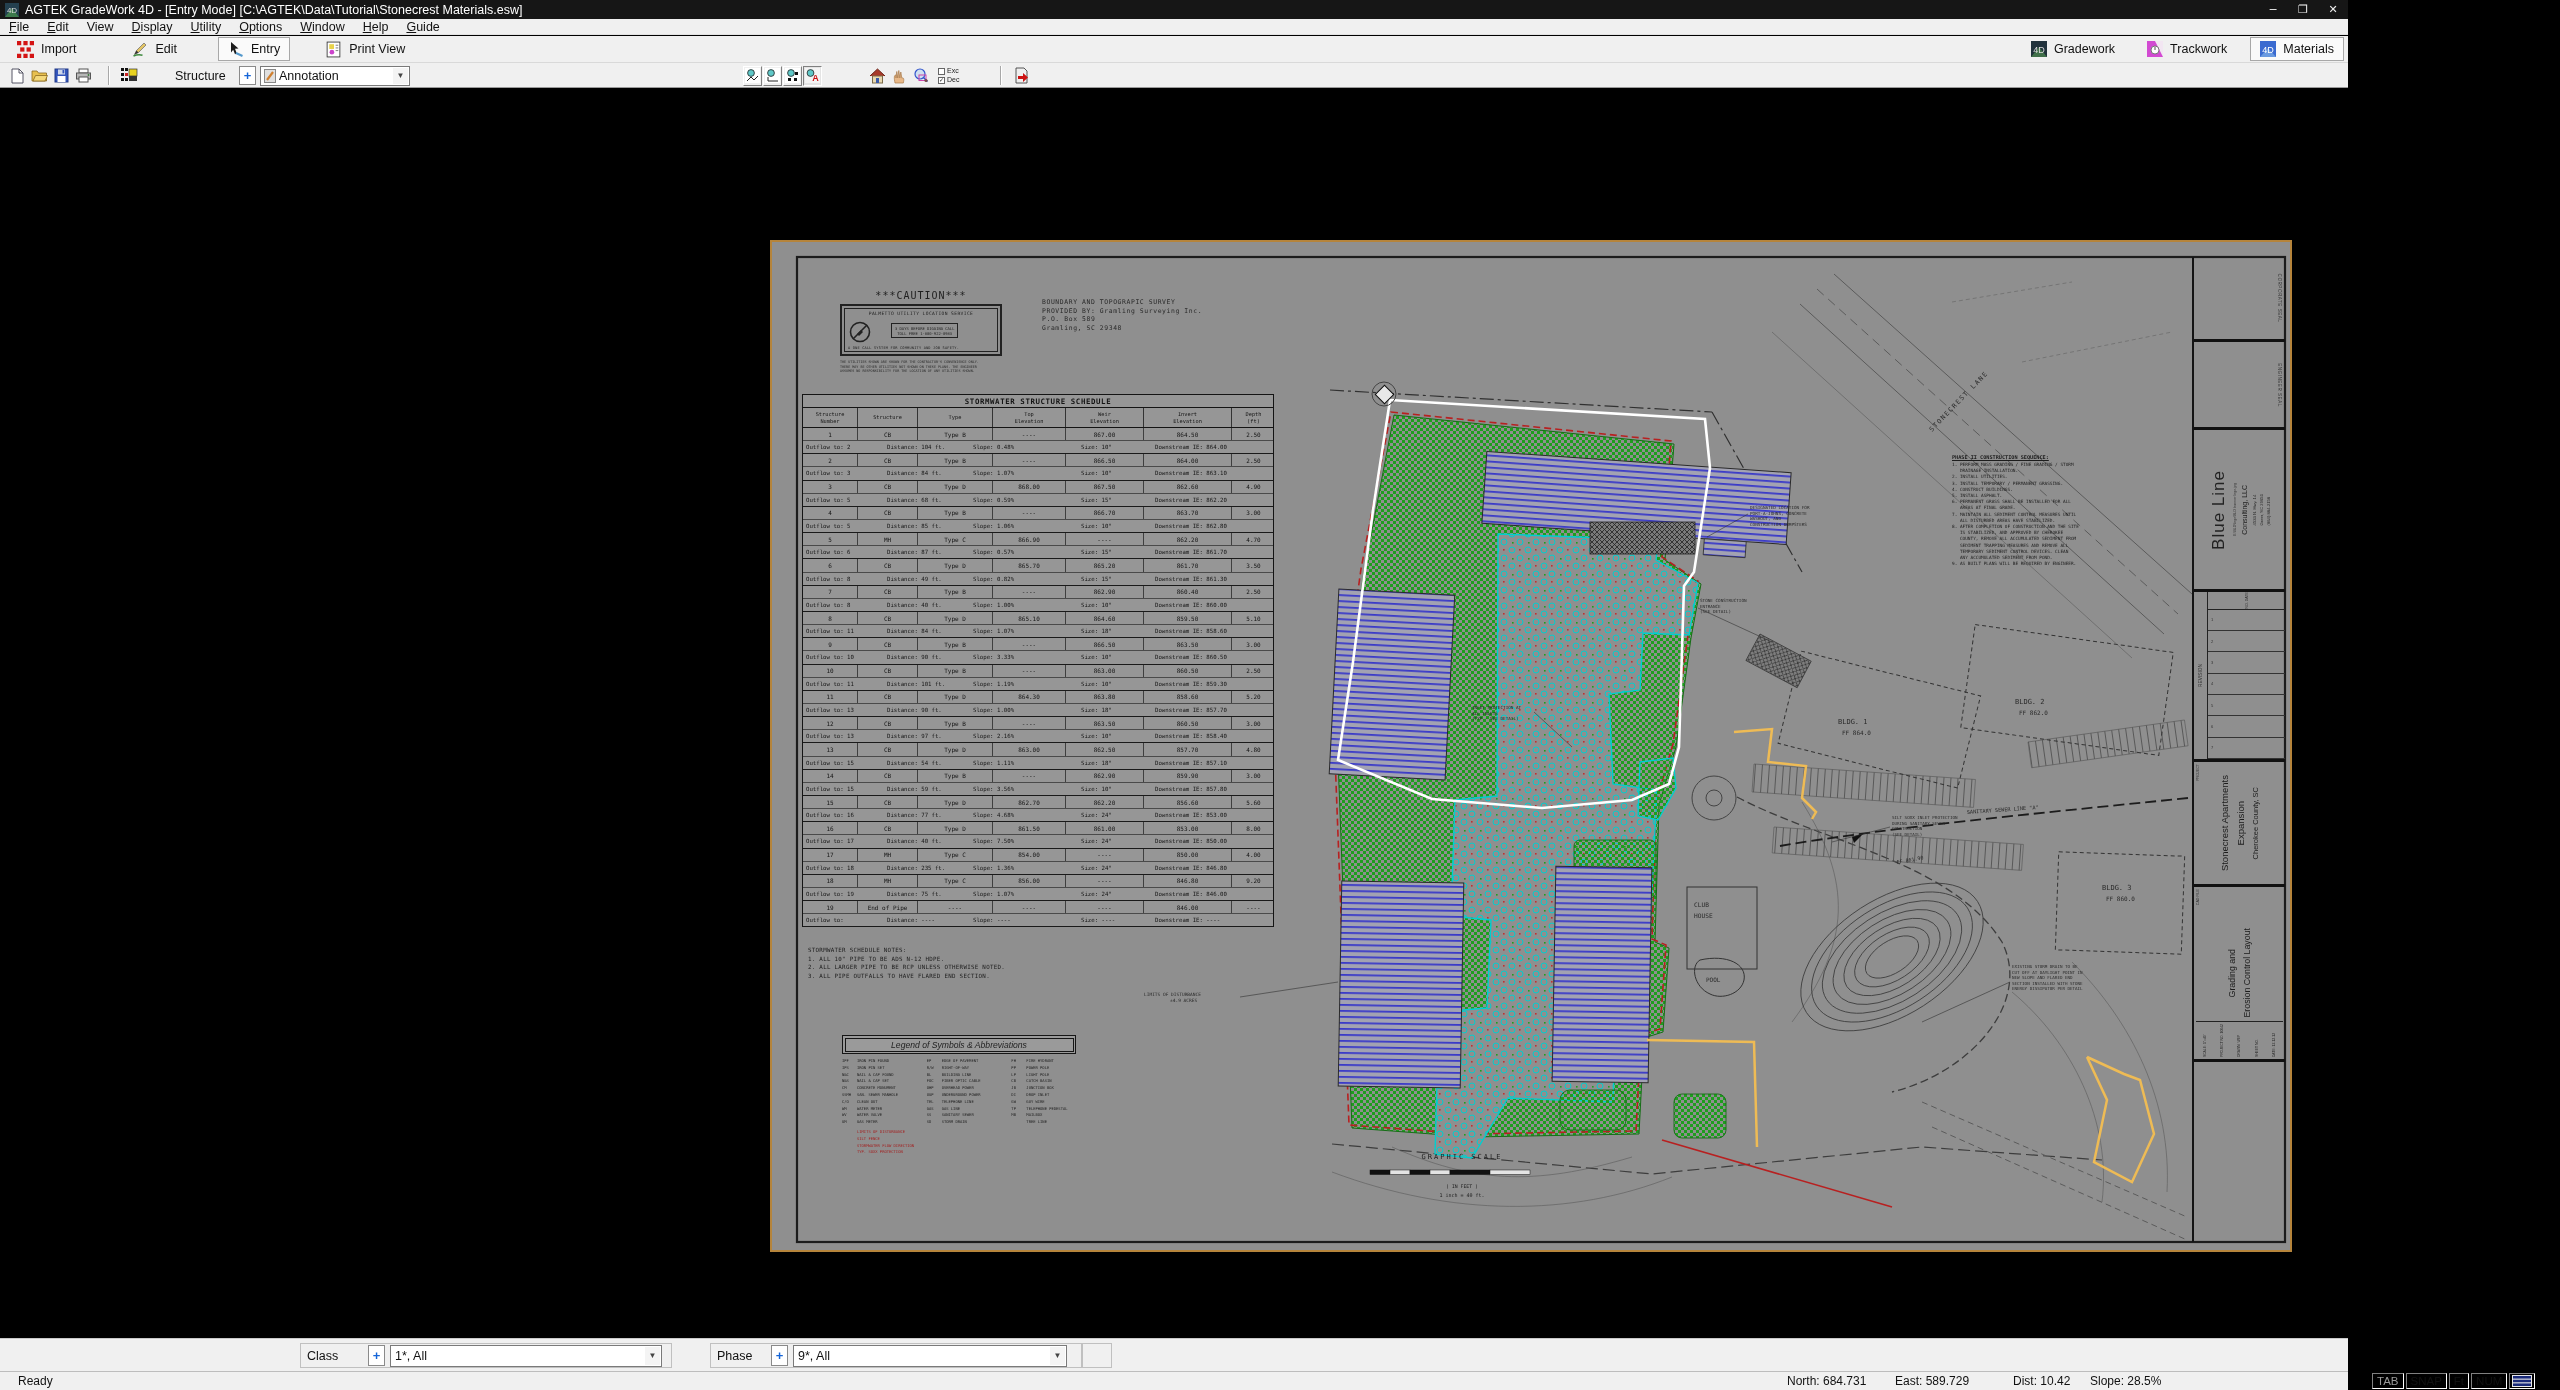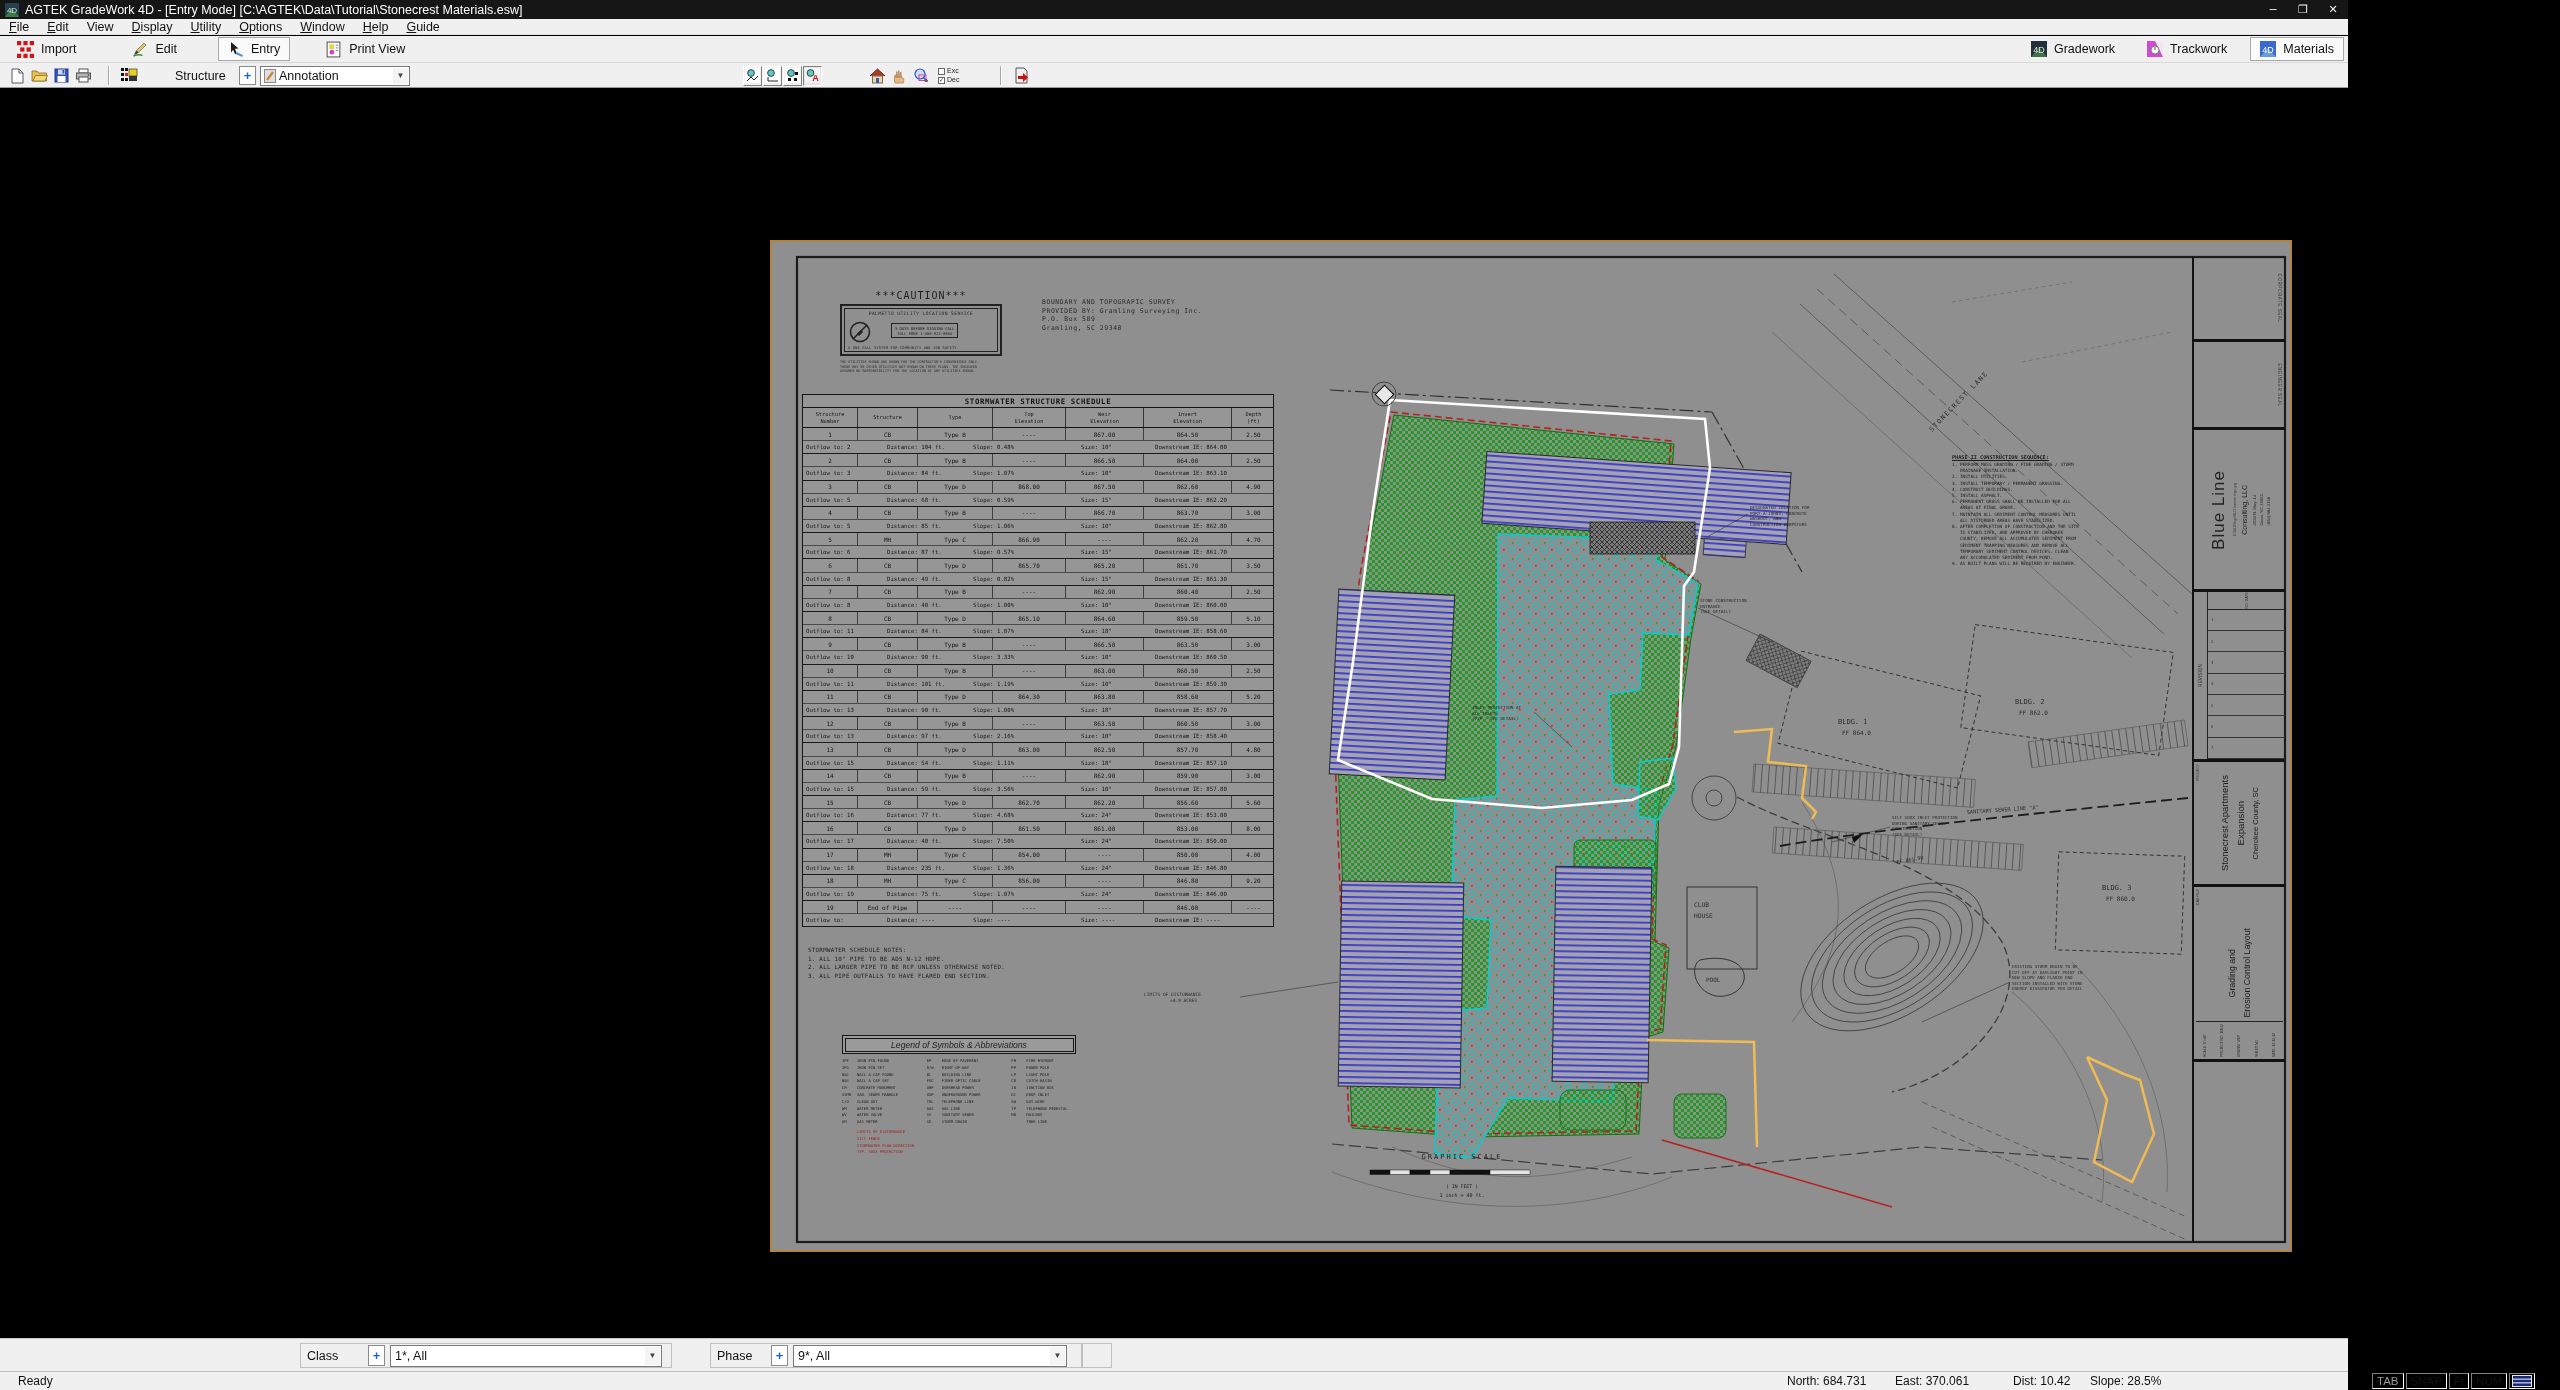--- a/index.html
+++ b/index.html
@@ -1297,21 +1297,21 @@
       <div class="combo" style="width:274px;height:22px">
         <span style="margin-left:4px">9*, All</span>
         <span class="arrow">▼</span>
       </div>
     </div>
   </div>
 
   <div class="statusbar">
     <div class="abs" style="left:18px">Ready</div>
     <div class="abs" style="left:1787px">North: 684.731</div>
-    <div class="abs" style="left:1895px">East: 370.061</div>
+    <div class="abs" style="left:1895px">East: 589.729</div>
     <div class="abs" style="left:2013px">Dist: 10.42</div>
     <div class="abs" style="left:2090px">Slope: 28.5%</div>
     <div class="abs" style="left:2370px">
       <span class="sunk gray">TAB</span>
       <span class="sunk">SNAP</span>
       <span class="sunk">Ft</span>
       <span class="sunk">NUM</span>
       <span class="sunk" style="padding:0 2px">
         <svg width="20" height="12" viewBox="0 0 20 12">
             <rect width="20" height="12" fill="#e8e8e8"></rect>

